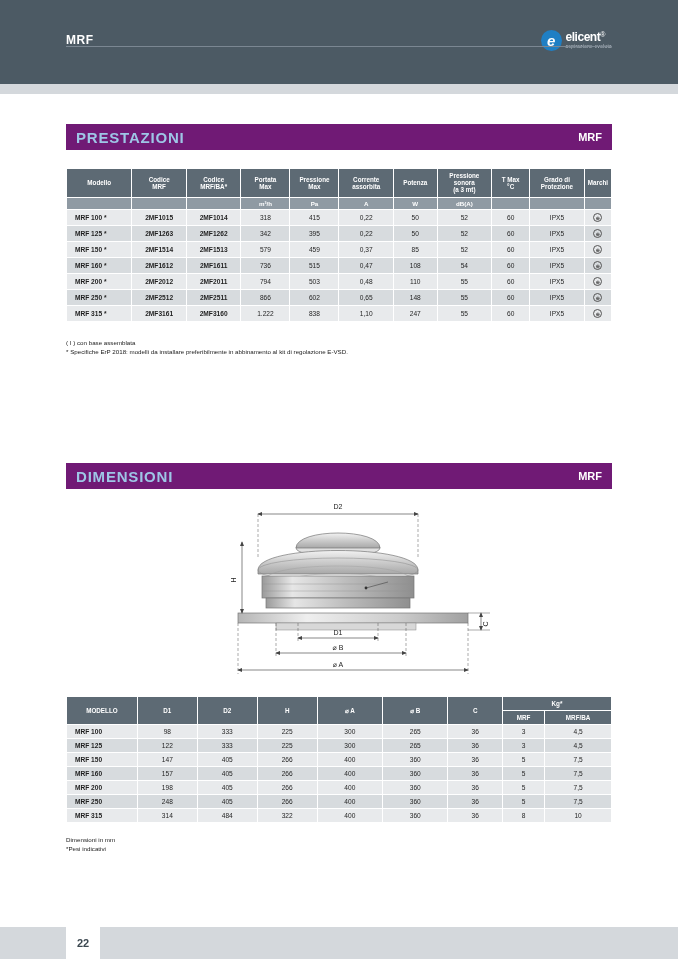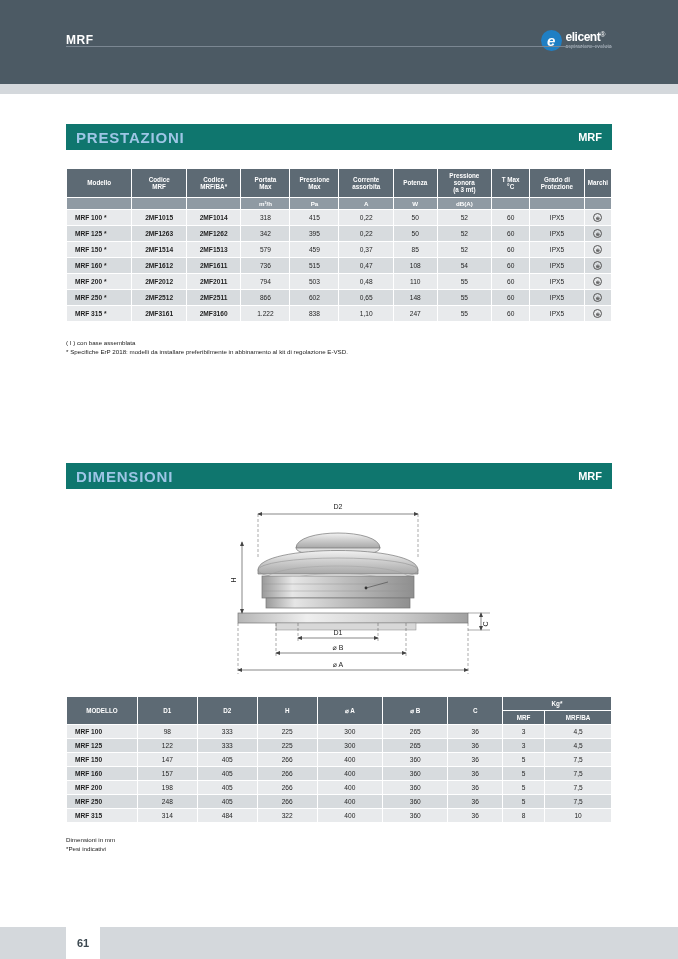--- a/index.html
+++ b/index.html
@@ -93,21 +93,21 @@
     height: 10px;
     background: #d4d8dc;
   }
 
   
   .section-bar {
     position: absolute;
     left: 66px;
     width: 546px;
     height: 26px;
-    background: #0f766e;
+    background: #701a75;
     display: flex;
     align-items: center;
     justify-content: space-between;
     padding: 0 10px;
   }
   .section-bar .title {
     color: #9ec6e6;
     font-size: 15px;
     font-weight: bold;
     letter-spacing: 0.8px;
@@ -550,13 +550,13 @@
       </tbody>
   </table>
 </div>
 
 <div class="note" style="top:835px;">
   <div>Dimensioni in mm</div>
   <div>*Pesi indicativi</div>
 </div>
 
 <div class="footer-band"></div>
-<div class="footer-page">61</div>
+<div class="footer-page">22</div>
 
 </body></html>

